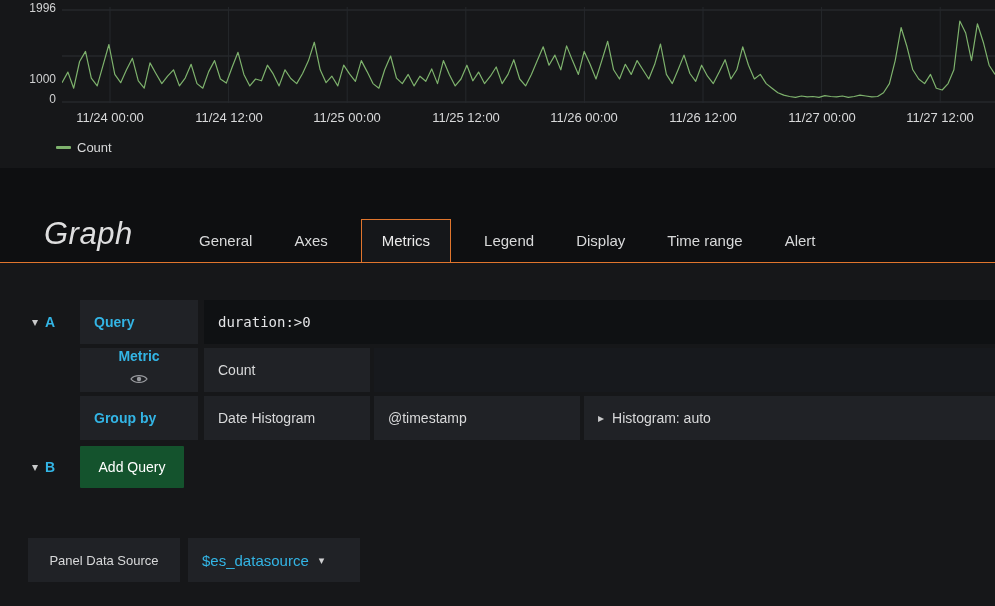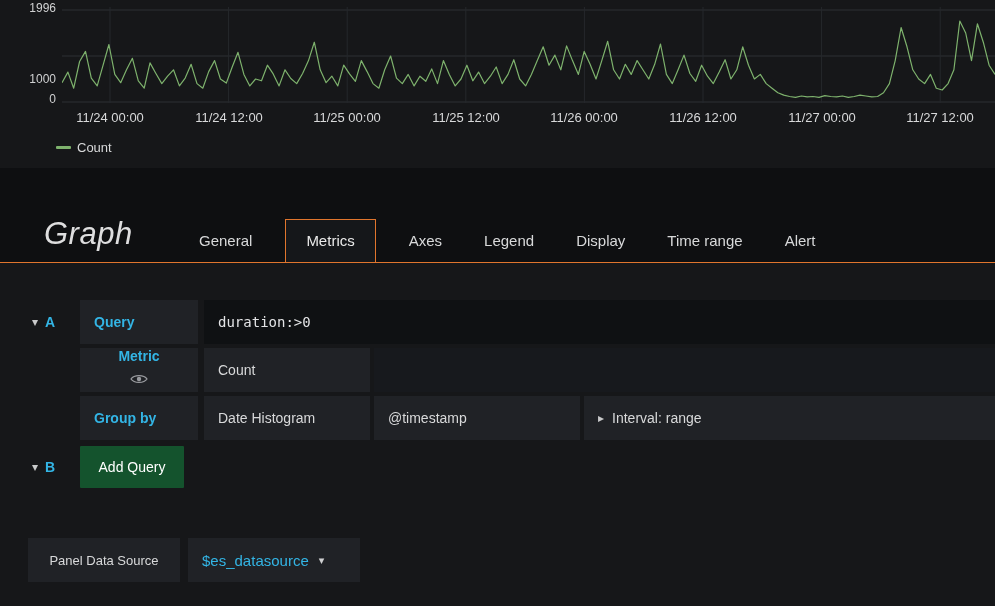--- a/index.html
+++ b/index.html
@@ -110,22 +110,22 @@
     <div class="legend">
       <span class="legend-swatch" style="background: rgb(126, 178, 109);"></span>
       <span>Count</span>
     </div>
   </section>
 
   <section class="editor-header">
     <div class="panel-title">Graph</div>
     <nav class="tabs">
       <span class="tab">General</span>
+      <span class="tab">Axes</span>
       <span class="tab active">Metrics</span>
-      <span class="tab">Axes</span>
       <span class="tab">Legend</span>
       <span class="tab">Display</span>
       <span class="tab">Time range</span>
       <span class="tab">Alert</span>
     </nav>
   </section>
 
   <section>
 
     <div class="gutter gutter-a">
@@ -153,21 +153,21 @@
       <span>Group by</span>
     </div>
     <div class="cell val-type">
       <span>Date Histogram</span>
     </div>
     <div class="cell val-field">
       <span>@timestamp</span>
     </div>
     <div class="cell val-interval">
       <span class="caret">▸</span>
-      <span>Interval: range</span>
+      <span>Histogram: auto</span>
     </div>
 
     <div class="gutter gutter-b">
       <span class="caret">▾</span>
       <span class="qletter">B</span>
     </div>
     <button class="btn-add">Add Query</button>
 
     <div class="cell ds-label">
       <span>Panel Data Source</span>

